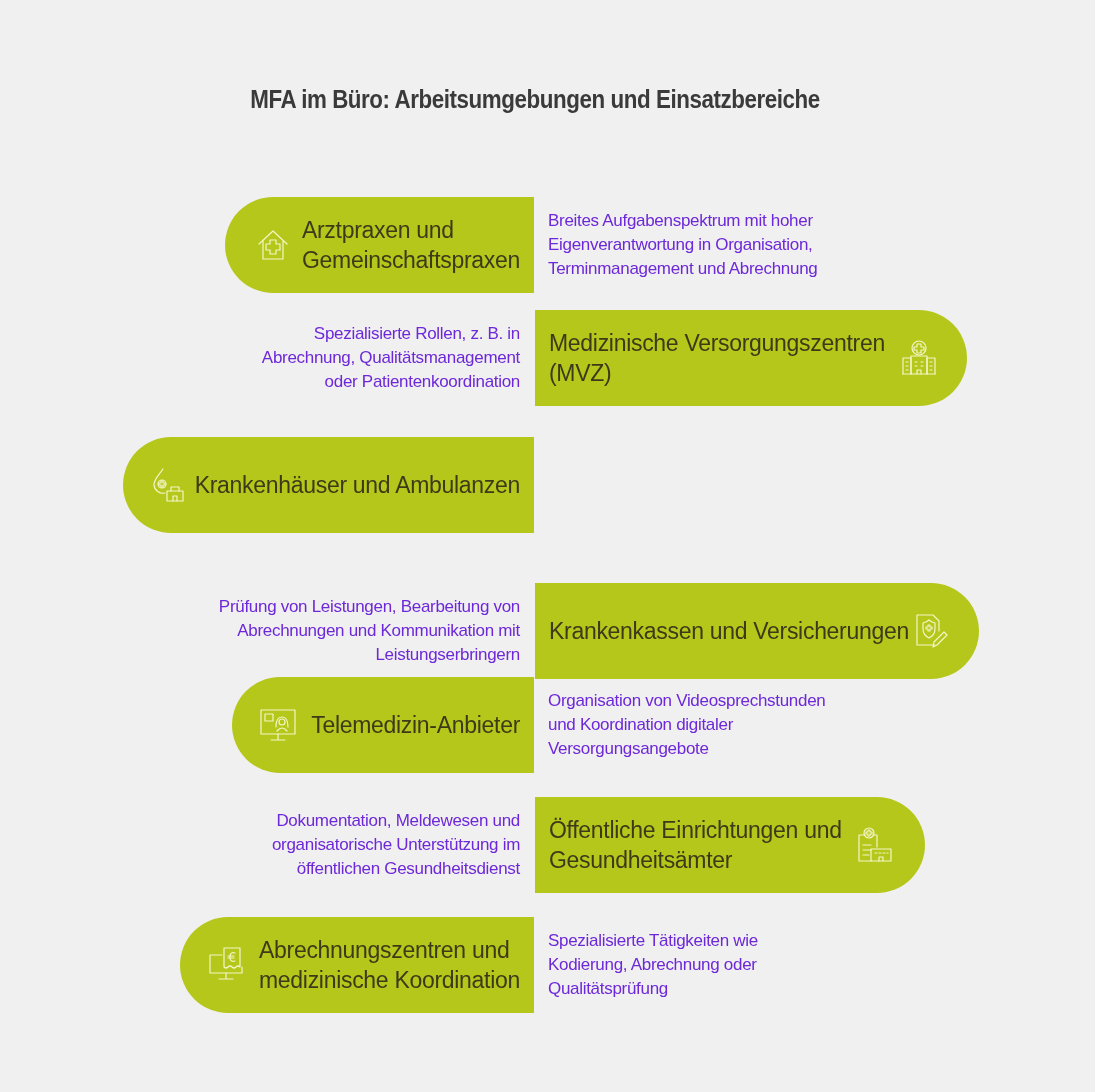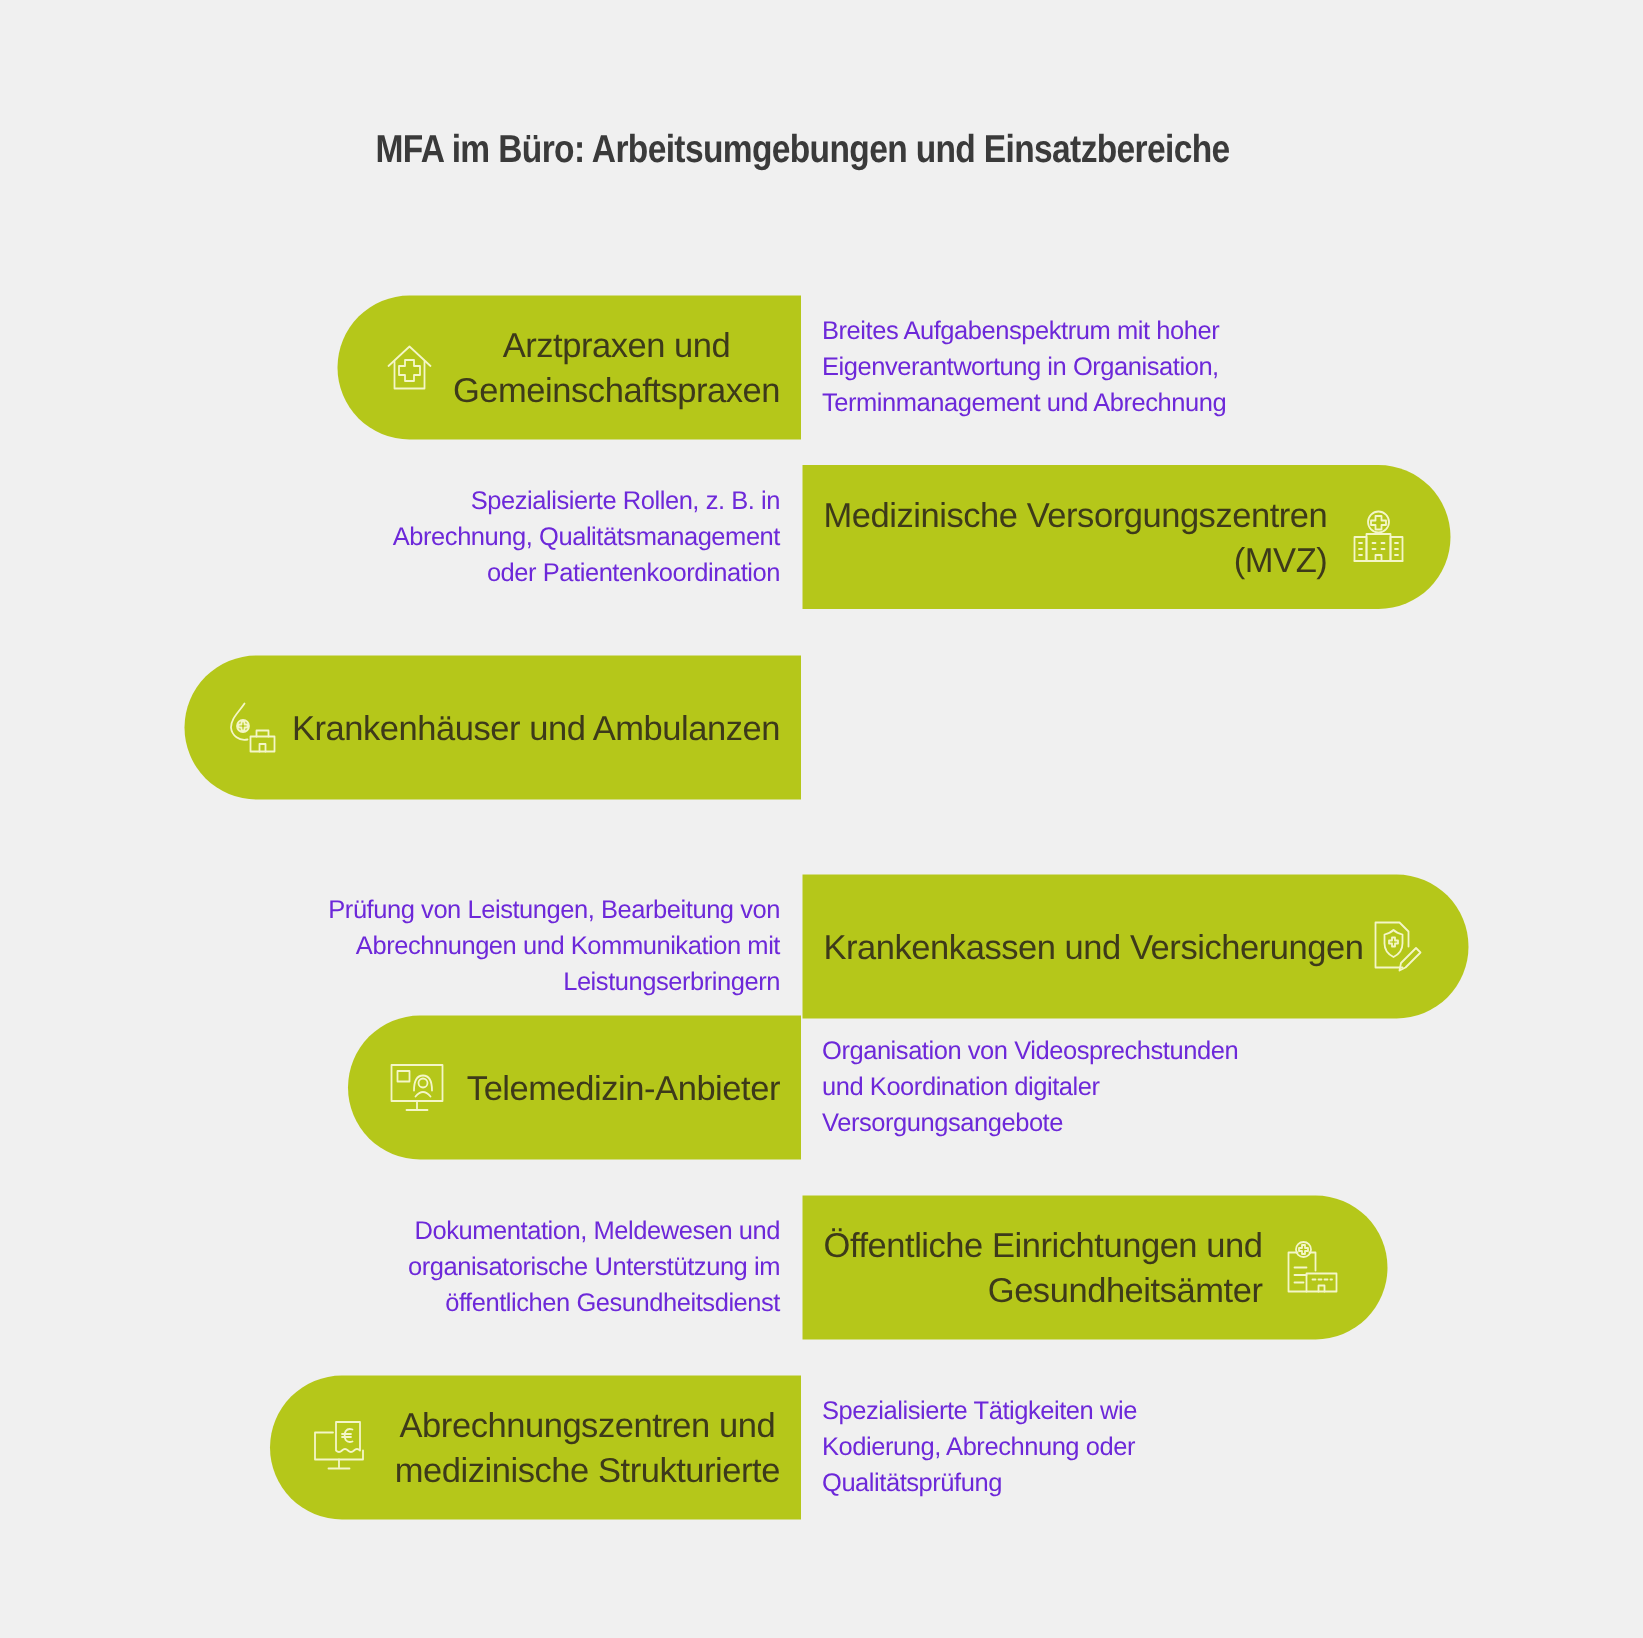--- a/index.html
+++ b/index.html
@@ -18,22 +18,22 @@
     position: absolute; top: 0; height: 96px; background: #b5c71a;
     display: flex; align-items: center;
   }
   .pill.left { border-radius: 48px 0 0 48px; right: calc(1095px - 534px); justify-content: flex-end; padding-right: 14px; }
   .pill.right { border-radius: 0 48px 48px 0; left: 535px; justify-content: space-between; padding-left: 14px; }
 
   .pill-label {
     font-family: "Liberation Sans", sans-serif; font-size: 23px; line-height: 30px;
     color: #3d3a1a; letter-spacing: -0.3px;
   }
-  .pill.left .pill-label { text-align: center; }
-  .pill.right .pill-label { text-align: right; }
+  .pill.left .pill-label { text-align: left; }
+  .pill.right .pill-label { text-align: left; }
 
   .icon { width: 40px; height: 40px; flex: 0 0 40px; }
   .icon svg { width: 40px; height: 40px; stroke: #f4f6c8; fill: none; stroke-width: 1.2; stroke-linecap: round; stroke-linejoin: round; }
   .pill.left .icon { position: absolute; }
   .pill.right .icon { margin-right: 28px; }
 
   .desc {
     position: absolute; top: 0; height: 96px; display: flex; align-items: center;
     font-family: "Liberation Sans", sans-serif; font-size: 17px; line-height: 24px; color: #6d28d9;
     letter-spacing: -0.3px;
@@ -196,21 +196,21 @@
     <span class="icon" style="left:26px;">
       <svg viewBox="0 0 40 40">
           <path d="M16 10 H4 V28 H36 V22"></path>
           <path d="M20 28 V33 M13 34 H27"></path>
           <path d="M18 22 V3 H34 V22 Q32 20 30 22 Q28 24 26 22 Q24 20 22 22 Q20 24 18 22"></path>
           <path d="M29 8 Q26 7 24.5 9 Q23 12 24.5 15 Q26 17 29 16 M22 11 h6 M22 13 h6"></path>
         </svg>
     </span>
     <div class="pill-label">
       <div>Abrechnungszentren und</div>
-      <div>medizinische Strukturierte</div>
+      <div>medizinische Koordination</div>
     </div>
   </div>
   <div class="desc right">
     <div>
       <div>Spezialisierte Tätigkeiten wie</div>
       <div>Kodierung, Abrechnung oder</div>
       <div>Qualitätsprüfung</div>
     </div>
   </div>
 </div>

